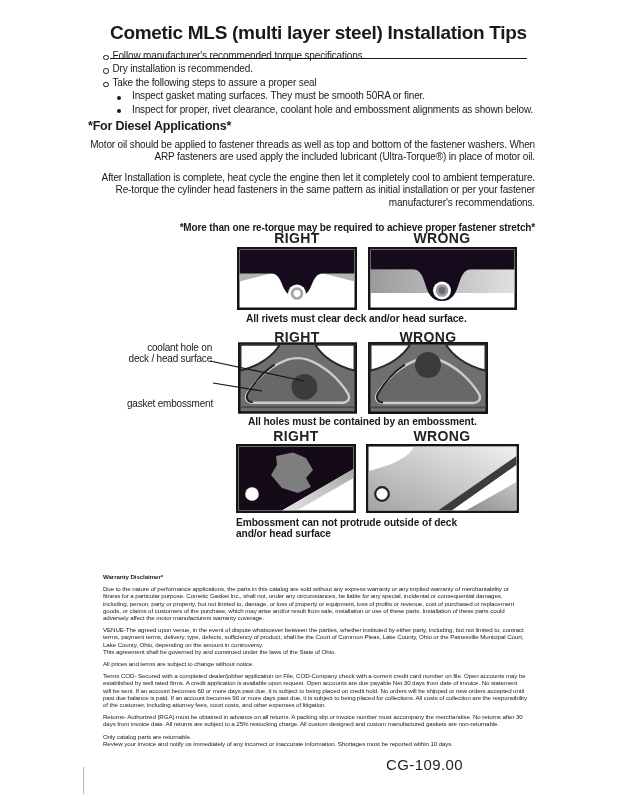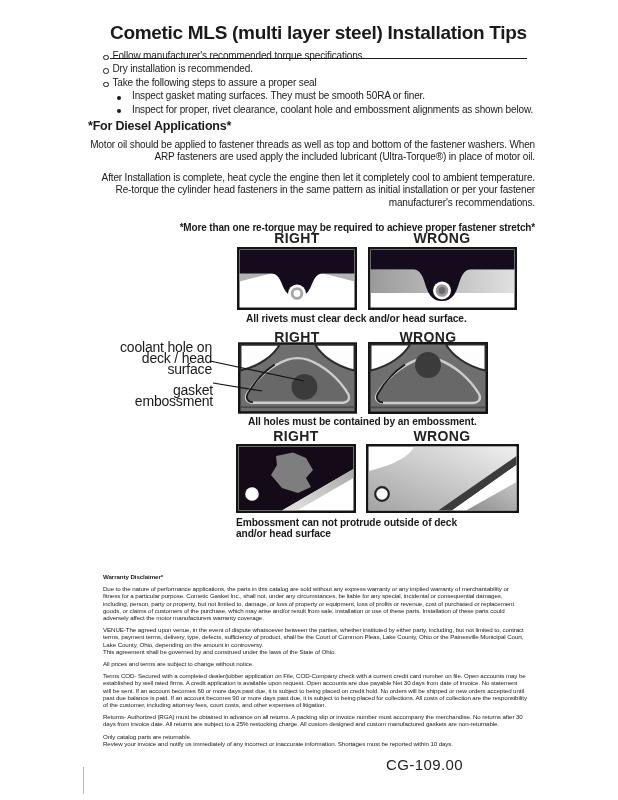--- a/index.html
+++ b/index.html
@@ -22,21 +22,21 @@
   .diesel h2{font-size:12.5px;font-weight:bold;margin:0 0 6px 0;letter-spacing:-0.2px;}
   .diesel p{margin:0 0 8px 0;text-align:right;}
   .diesel .note{margin-top:12px;font-weight:bold;}
 
   
   .dg-label{position:absolute;width:120px;text-align:center;font-size:14px;font-weight:600;
             letter-spacing:0.4px;color:#222;}
   .panel{position:absolute;}
   .panel svg{display:block;}
   .caption{position:absolute;font-size:10.2px;font-weight:bold;letter-spacing:-0.1px;white-space:nowrap;}
-  .side-label{position:absolute;font-size:14px;letter-spacing:-0.2px;text-align:right;line-height:11px;}
+  .side-label{position:absolute;font-size:10px;letter-spacing:-0.2px;text-align:right;line-height:11px;}
   .leader{position:absolute;left:110px;top:340px;pointer-events:none;z-index:5;}
 
   
   .legal{position:absolute;left:103px;top:573px;width:424px;font-size:6.2px;line-height:7.2px;letter-spacing:-0.1px;color:#222;}
   .legal .lh{font-weight:bold;margin:0 0 5px 0;}
   .legal p{margin:0 0 5px 0;}
   .legal p.tight{margin:0;}
 
   .footer-code{position:absolute;left:386px;top:756px;font-size:15px;letter-spacing:0.4px;color:#222;}
   .artifact{position:absolute;left:83px;top:767px;width:1px;height:27px;background:#b7b7b7;}
@@ -126,21 +126,21 @@
 
   <div class="caption" style="left:246px;top:313px;">All rivets must clear deck and/or head surface.</div>
 
   <div class="dg-label" style="left:237px;top:329px;">RIGHT</div>
   <div class="dg-label" style="left:368px;top:329px;">WRONG</div>
 
   <div class="side-label" style="left:110px;top:342px;width:102px;">
     <div>coolant hole on</div>
     <div>deck / head surface</div>
   </div>
-  <div class="side-label" style="left:110px;top:385px;width:103px;">gasket embossment</div>
+  <div class="side-label" style="left:110px;top:398px;width:103px;">gasket embossment</div>
 
   <div class="panel" style="left:238px;top:342px;width:119px;height:72px;">
     <svg width="119" height="72" viewBox="0 0 120 72">
       <rect x="0" y="0" width="120" height="72" fill="#141414"></rect>
       <rect x="2.5" y="2.5" width="115" height="67" fill="#6f6f6f"></rect>
       <path d="M2.5,2.5 H42 C36,13 22,24 2.5,28.5 Z" fill="#fdfdfd" stroke="#2b2b2b" stroke-width="2"></path>
       <path d="M117.5,2.5 H78 C84,13 98,24 117.5,28.5 Z" fill="#fdfdfd" stroke="#2b2b2b" stroke-width="2"></path>
       <rect x="2.5" y="64.5" width="115" height="1.8" fill="#4c4c4c"></rect>
       <path d="M16,61 C9,61 6.5,57 9,52 C18,37 33,23.5 50,17.5 C56.5,15.5 63.5,15.5 70,17.5 C87,23.5 102,37 111,52 C113.5,57 111,61 104,61 Z" fill="#686868" stroke="#cdcdcd" stroke-width="2.4"></path>
       <path d="M15,60.5 C9.5,60.2 7.5,56 10,51.5 C17,39.5 27,29 37,22.5" fill="none" stroke="#181818" stroke-width="1.8"></path>

